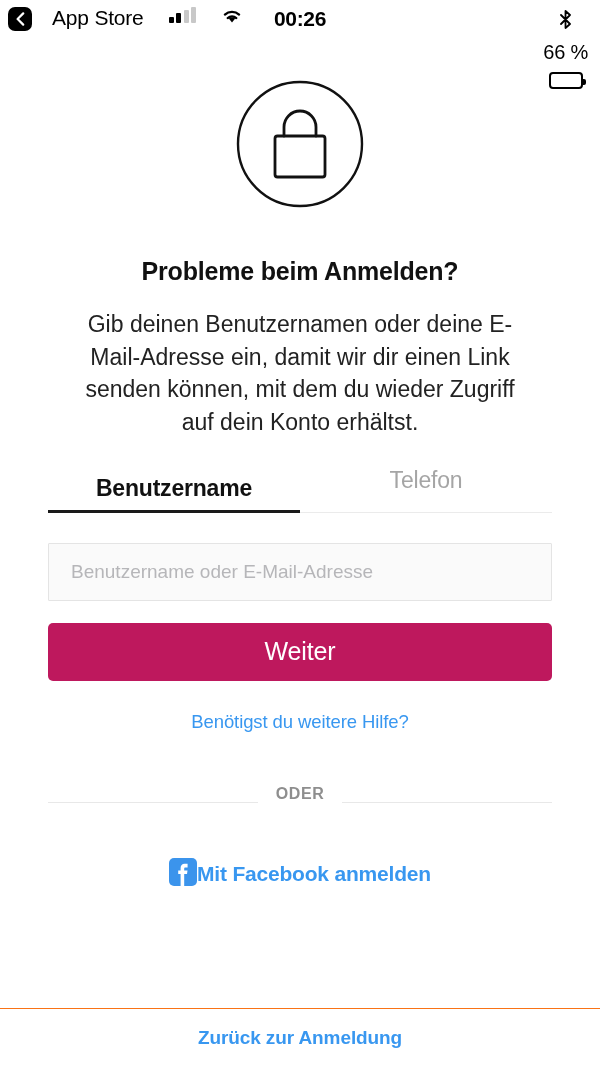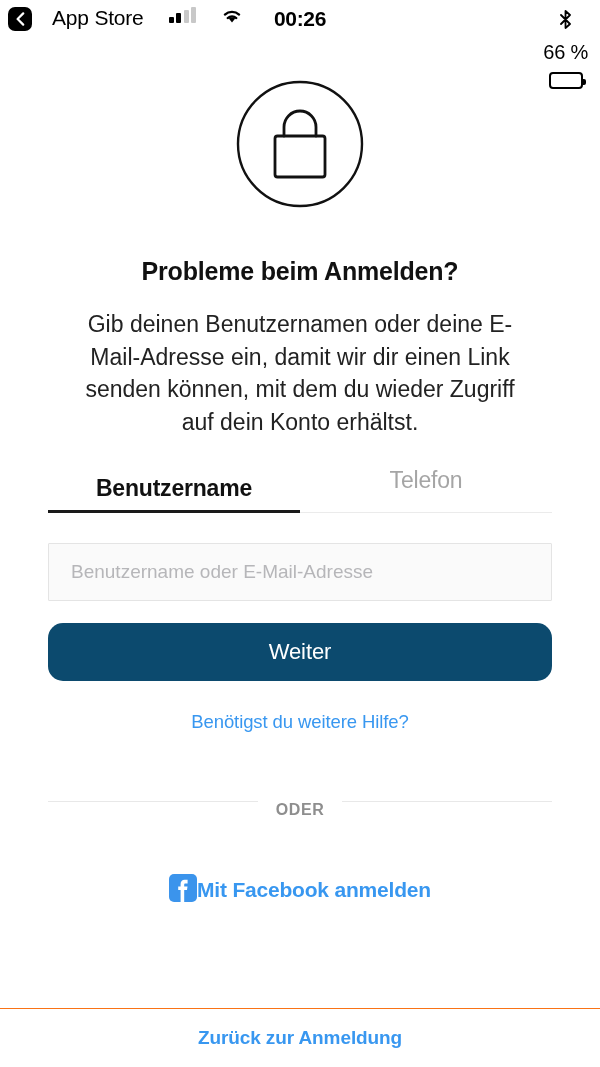--- a/index.html
+++ b/index.html
@@ -197,45 +197,45 @@
     color: #262626;
     outline: none;
   }
   .text-input::placeholder { color: #b6b6b9; }
 
   
   .primary-btn {
     margin-top: 22px;
     width: 100%;
     height: 58px;
-    background: #0c4a6e;
+    background: #be185d;
     border: none;
-    border-radius: 15px;
+    border-radius: 5px;
     color: #ffffff;
-    font-size: 22px;
+    font-size: 25px;
     font-family: inherit;
     letter-spacing: -0.1px;
     cursor: default;
   }
 
   .help-link {
     margin-top: 30px;
     font-size: 18.5px;
     color: #3897f0;
     text-decoration: none;
     cursor: pointer;
     letter-spacing: -0.1px;
   }
 
   
   .or-row {
-    margin-top: 68px;
+    margin-top: 52px;
     width: 100%;
     display: flex;
-    align-items: flex-start;
+    align-items: flex-end;
     gap: 18px;
   }
   .or-row .line {
     flex: 1 1 auto;
     height: 1px;
     background: #e8e8e8;
   }
   .or-row .or-text {
     font-size: 16px;
     font-weight: bold;

